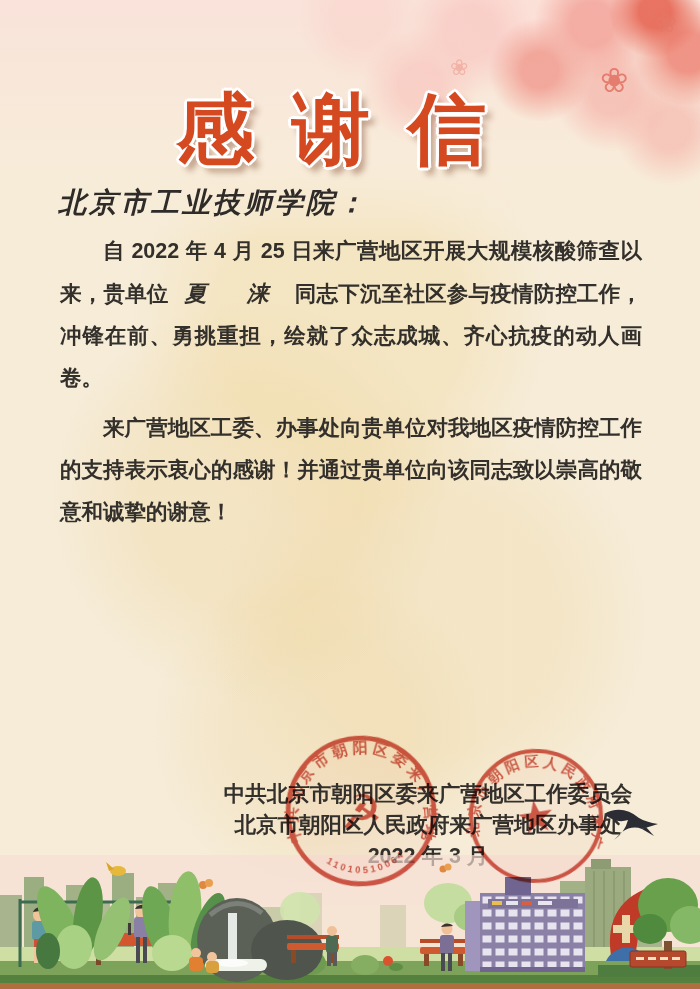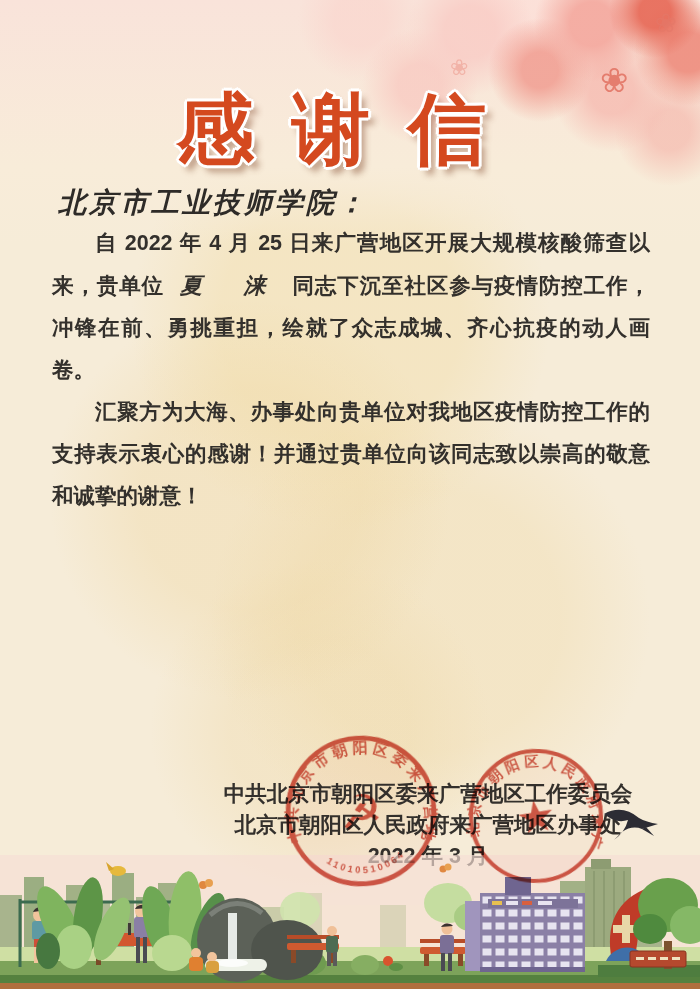--- a/index.html
+++ b/index.html
@@ -33,21 +33,21 @@
   .title{position:absolute;top:78px;left:0;width:100%;box-sizing:border-box;
     text-align:center;font-family:"DejaVu Serif",serif;font-weight:900;font-size:78px;
     letter-spacing:38px;color:#d4491f;
     text-shadow:-2px -2px 0 #fff,2px -2px 0 #fff,-2px 2px 0 #fff,2px 2px 0 #fff,
                 -3px 0 0 #fff,3px 0 0 #fff,0 3px 0 #fff,0 -3px 0 #fff,
                 6px 7px 6px rgba(120,60,30,.45);}
   .salutation{position:absolute;left:58px;top:184px;font-family:Liberation Sans, sans-serif;
     font-style:italic;font-weight:700;font-size:28px;color:#2e2b28;letter-spacing:3px;}
   .body-text{position:absolute;left:52px;right:50px;top:222px;font-size:21.5px;line-height:42px;
     color:#33302c;font-weight:600;text-align:justify;}
-  .body-text p{margin:0;text-indent:2em;}
+  .body-text p{margin:8px;text-indent:2em;}
   .handwritten{font-family:"DejaVu Serif",serif;font-style:italic;font-weight:700;font-size:22px;
     letter-spacing:16px;padding:0 10px 0 16px;}
   .signature{position:absolute;top:779px;left:208px;width:440px;text-align:center;
     font-size:21.5px;font-weight:600;color:#33302c;line-height:31px;}
   .seal{position:absolute;mix-blend-mode:multiply;opacity:.82;}
   .seal-left{left:283px;top:733px;width:156px;height:156px;transform:rotate(-4deg);}
   .seal-right{left:465px;top:745px;width:142px;height:142px;transform:rotate(3deg);}
   .swallow{position:absolute;left:602px;top:808px;width:58px;height:36px;}
   .scene{position:absolute;left:0;bottom:0;width:700px;height:134px;}
 </style>
@@ -62,21 +62,21 @@
     <span class="petal p2">❀</span>
     <span class="petal p3">❀</span>
   </div>
 
   <div class="title">感谢信</div>
 
   <div class="salutation">北京市工业技师学院：</div>
 
   <div class="body-text">
     <p><span>自 2022 年 4 月 25 日来广营地区开展大规模核酸筛查以来，贵单位</span><span class="handwritten">夏 涞</span><span>同志下沉至社区参与疫情防控工作，冲锋在前、勇挑重担，绘就了众志成城、齐心抗疫的动人画卷。</span></p>
-    <p>汇聚方为大海、办事处向贵单位对我地区疫情防控工作的支持表示衷心的感谢！并通过贵单位向该同志致以崇高的敬意和诚挚的谢意！</p>
+    <p>来广营地区工委、办事处向贵单位对我地区疫情防控工作的支持表示衷心的感谢！并通过贵单位向该同志致以崇高的敬意和诚挚的谢意！</p>
   </div>
 
   <div class="signature">
     <div>中共北京市朝阳区委来广营地区工作委员会</div>
     <div>北京市朝阳区人民政府来广营地区办事处</div>
     <div class="sig-date">2022 年 3 月</div>
   </div>
 
   <svg class="scene" viewBox="0 0 700 134" aria-hidden="true">
     <defs>

